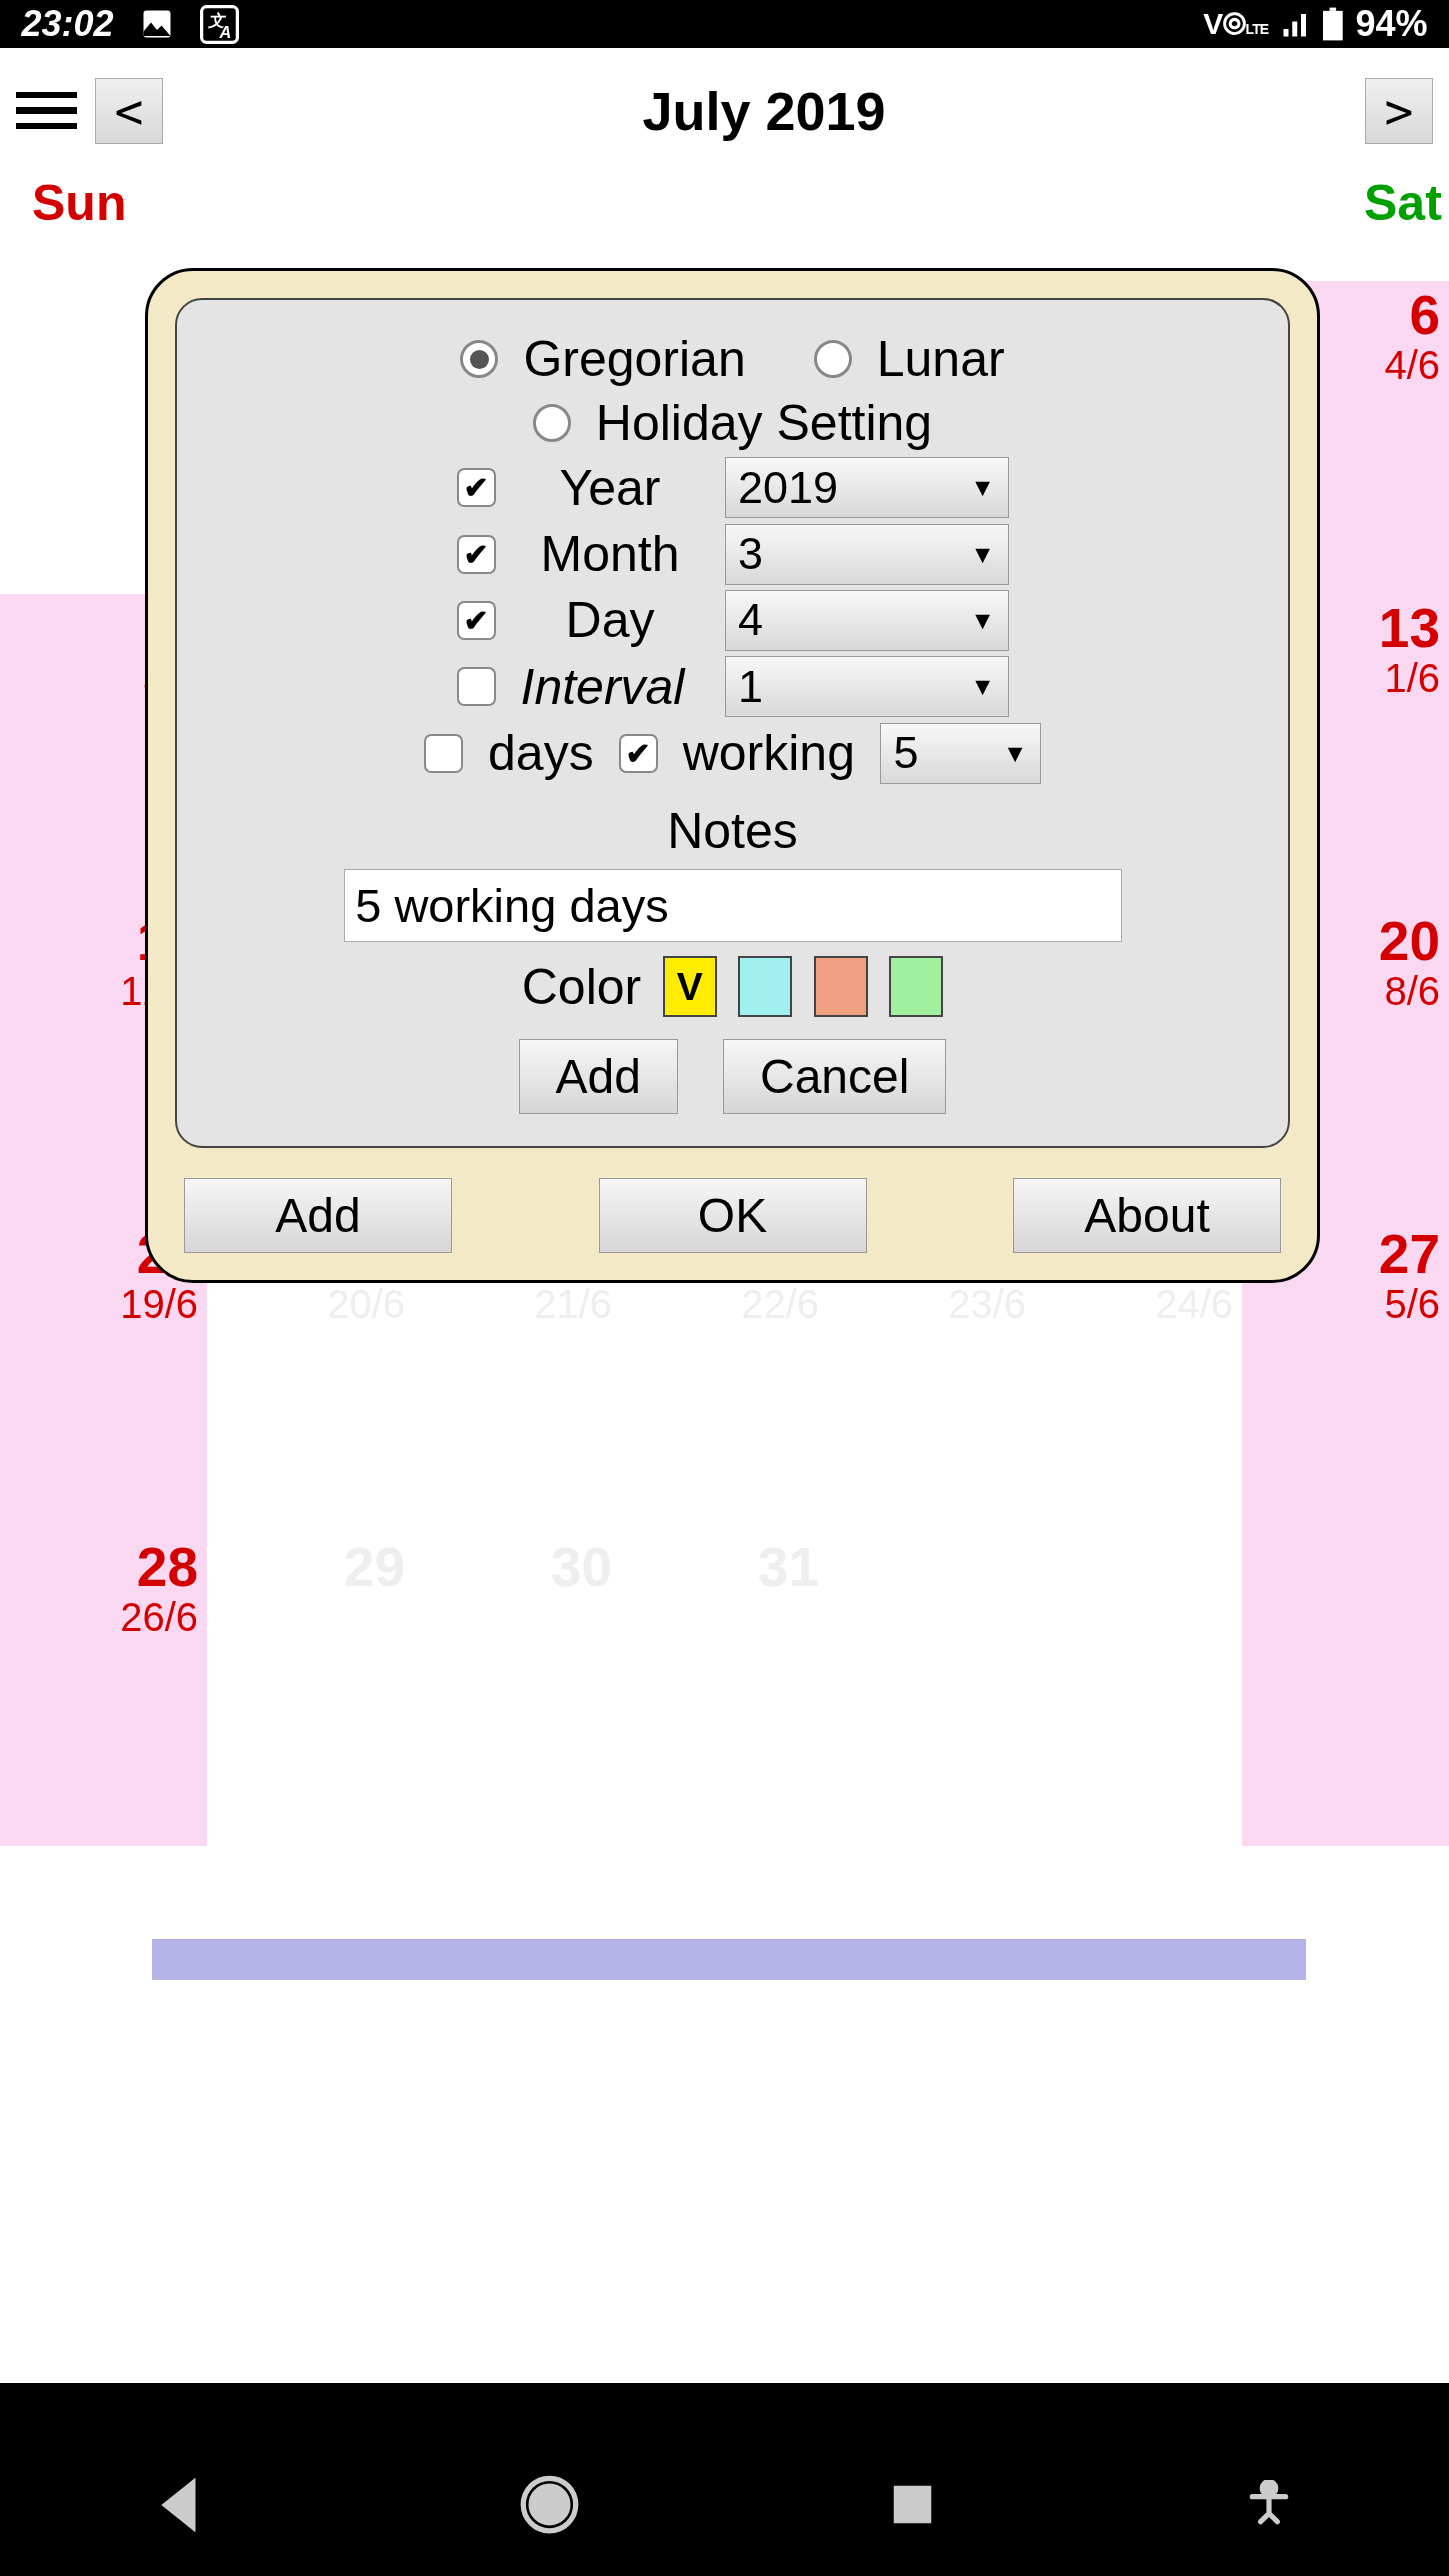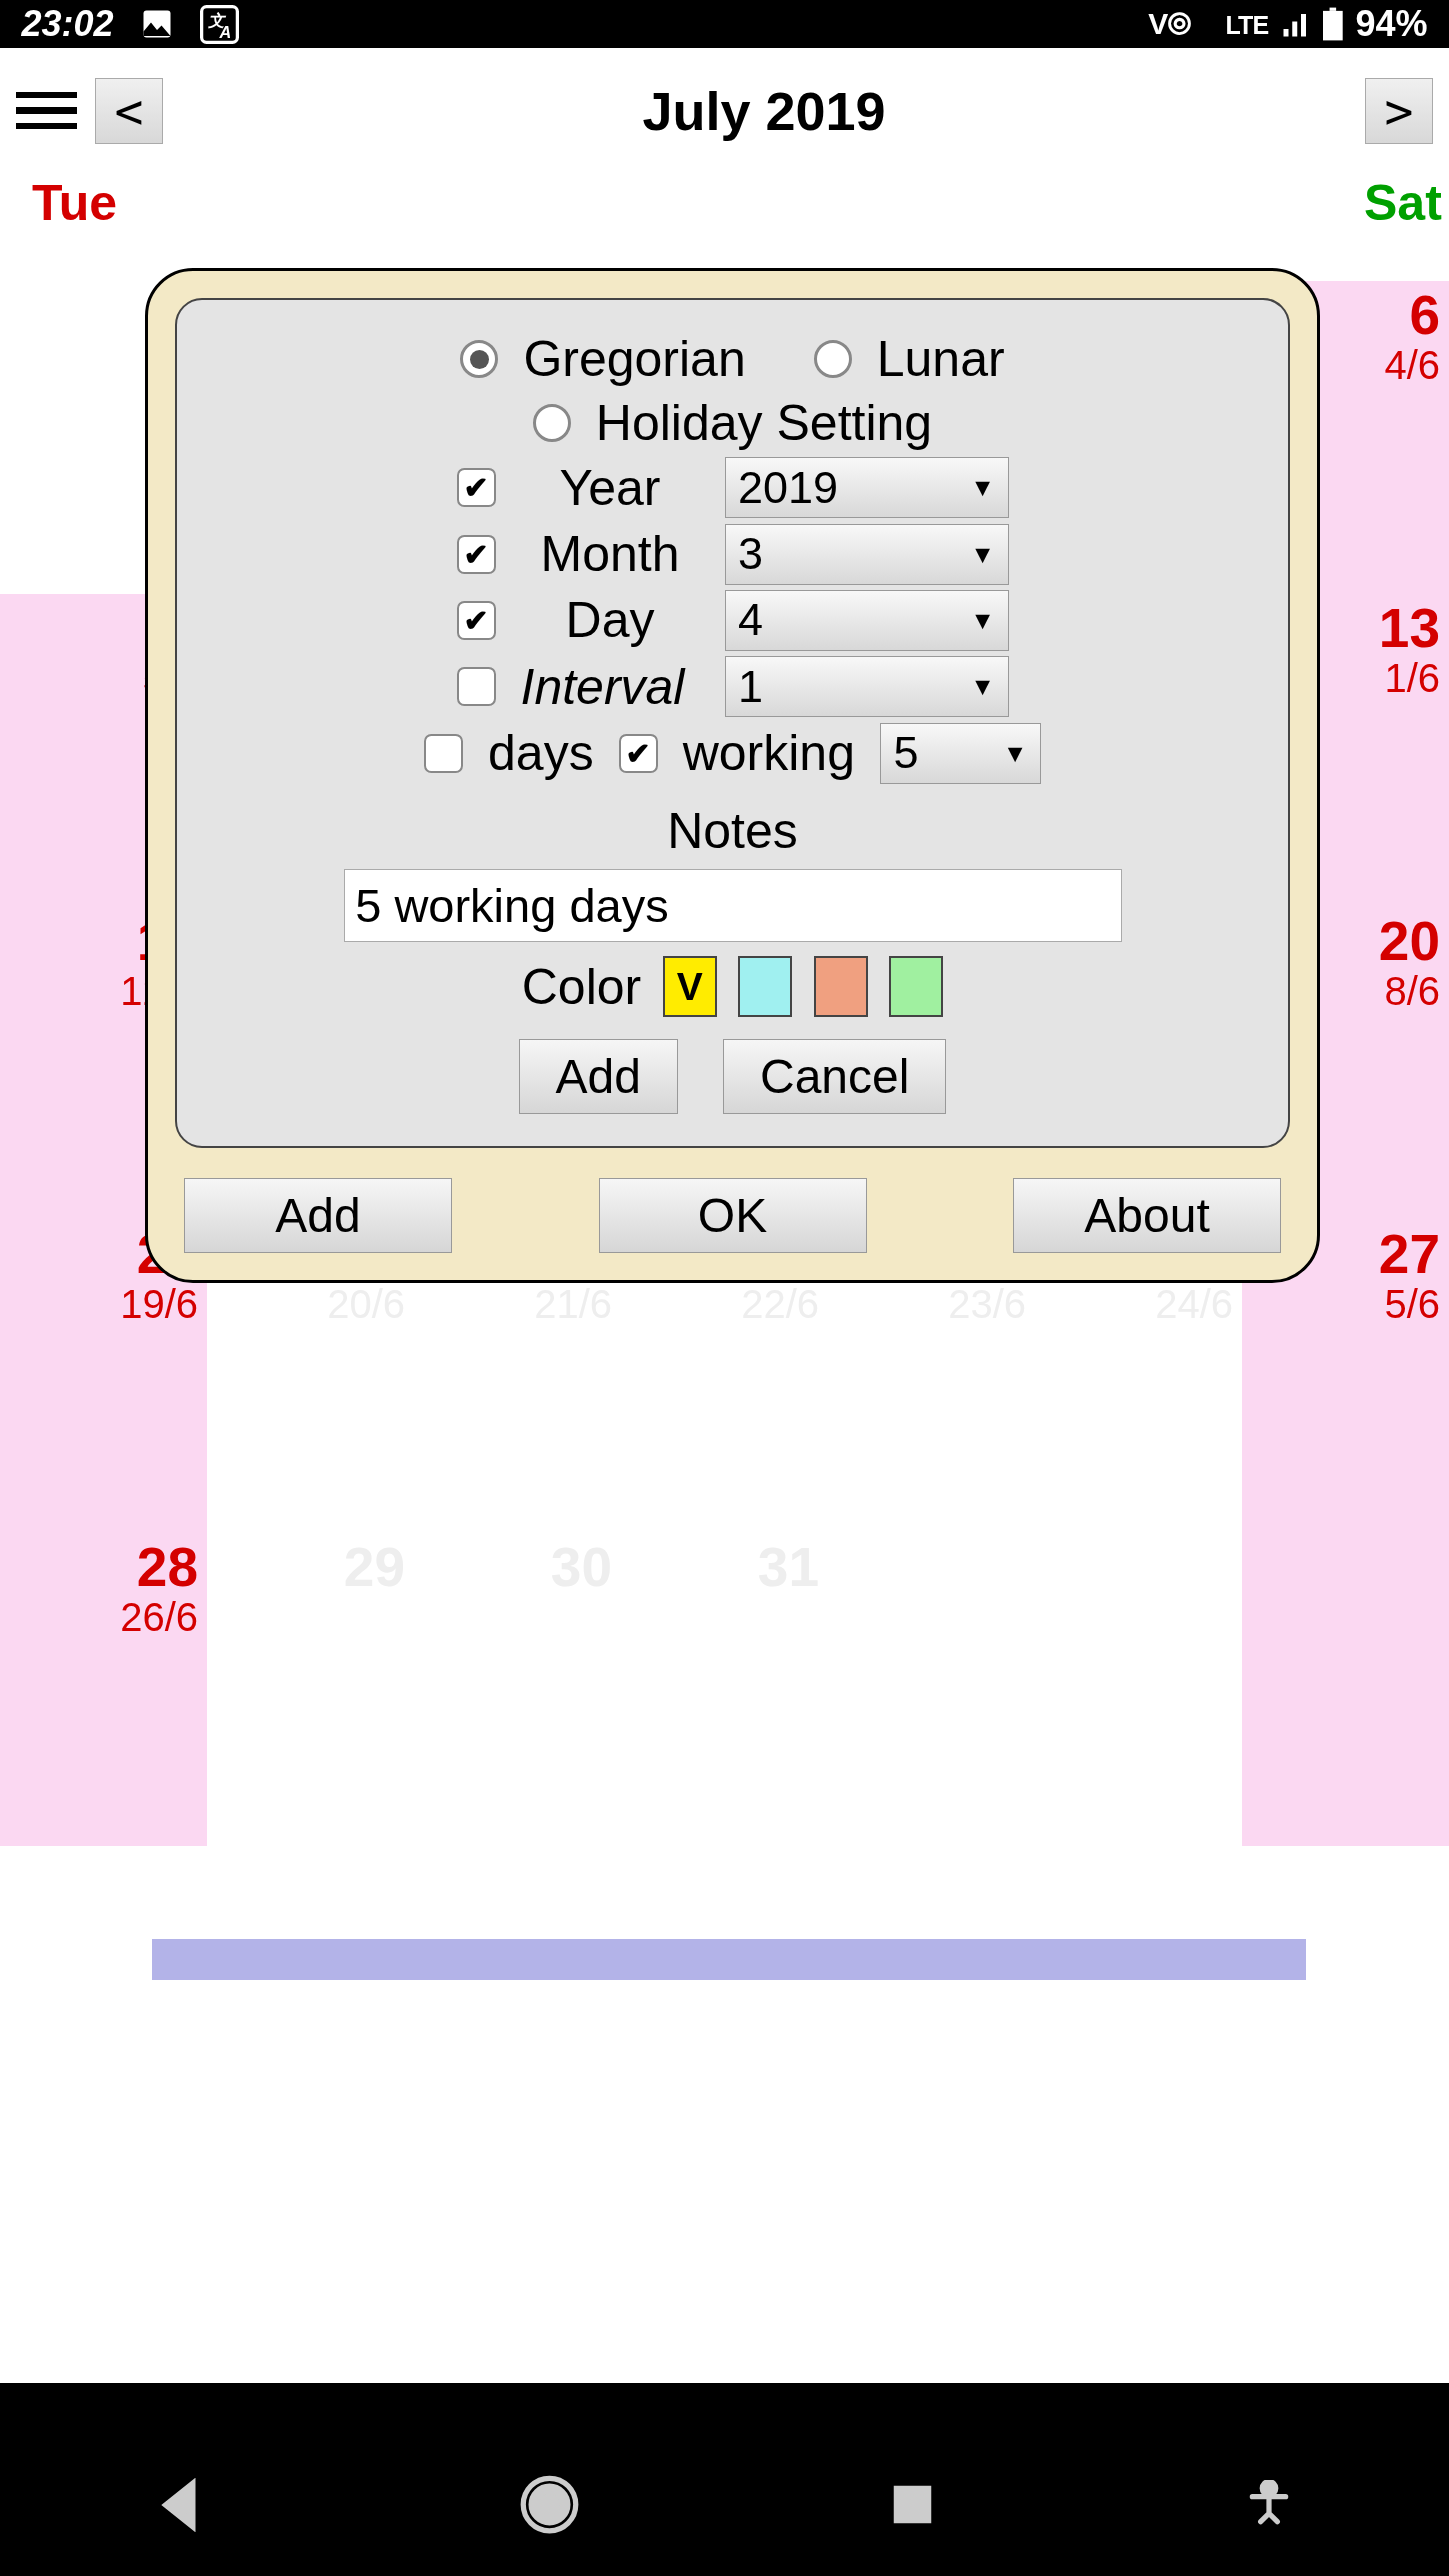--- a/index.html
+++ b/index.html
@@ -65,21 +65,21 @@
         <rect x="3" y="3" width="18" height="18" rx="2" fill="#fff"></rect>
         <path d="M3 17l5-6 4 5 3-3 6 7H3z" fill="#000"></path>
       </svg>
     <svg width="39" height="39" viewBox="0 0 24 24" style="font-size:40px">
         <rect x="1" y="1" width="22" height="22" rx="3" stroke="#fff" stroke-width="2" fill="none"></rect>
         <text x="5" y="13" font-size="10" fill="#fff">文</text>
         <text x="12" y="20" font-size="10" fill="#fff">A</text>
       </svg>
   </div>
   <div class="status-right">
-    <span style="font-size:30px;letter-spacing:-0.9px;">V⦾<span style="font-size:25px;padding-left:35px;">LTE</span></span>
+    <span style="font-size:30px;letter-spacing:-0.9px;">V⦾<span style="font-size:14px;">LTE</span></span>
     <svg width="30" height="30" viewBox="0 0 24 24">
         <path d="M2 22h4v-6H2zM9 22h4V10H9zM16 22h4V4h-4z" fill="#fff"></path>
       </svg>
     <svg width="19.7" height="34" viewBox="0 0 12 20">
         <rect x="0" y="2" width="12" height="18" fill="#fff"></rect>
         <rect x="4" y="0" width="4" height="2" fill="#fff"></rect>
       </svg>
     <span>94%</span>
   </div>
 </div>
@@ -90,21 +90,21 @@
       <span></span>
       <span></span>
     </div>
   <div class="nav-btn">&lt;</div>
   <div class="title">July 2019</div>
   <div class="nav-btn">&gt;</div>
 </div>
 
 <div class="cal-bg">
   <div class="weekday-row">
-    <span class="sun">Tue</span>
+    <span class="sun">Sun</span>
     <span class="spacer"></span>
     <span class="sat">Sat</span>
   </div>
   <div class="cal-cells">
 
     <div class="cell" style="background:transparent;"></div>
     <div class="cell" style="background:transparent;"></div>
     <div class="cell" style="background:transparent;"></div>
     <div class="cell" style="background:transparent;"></div>
     <div class="cell" style="background:transparent;"></div>

